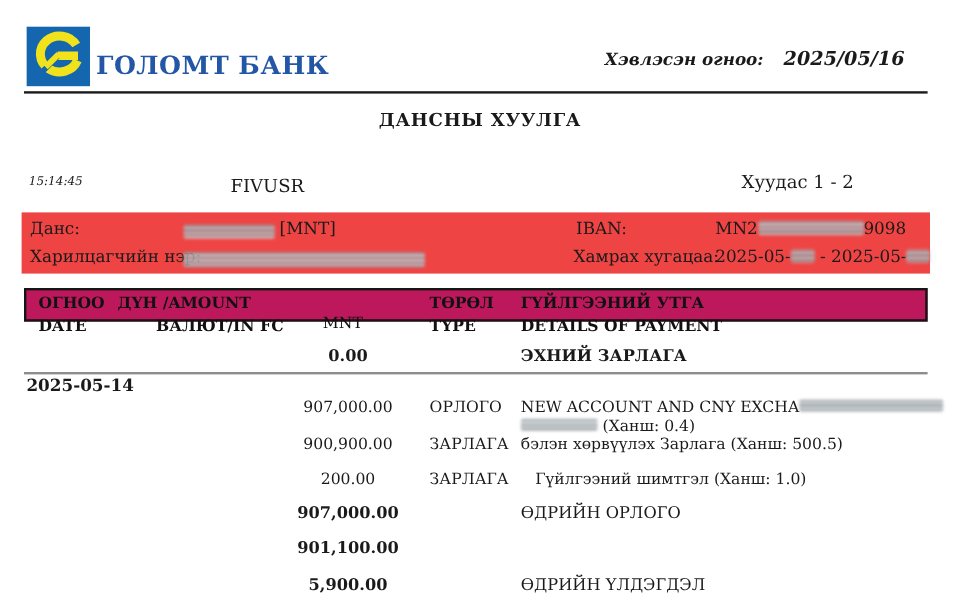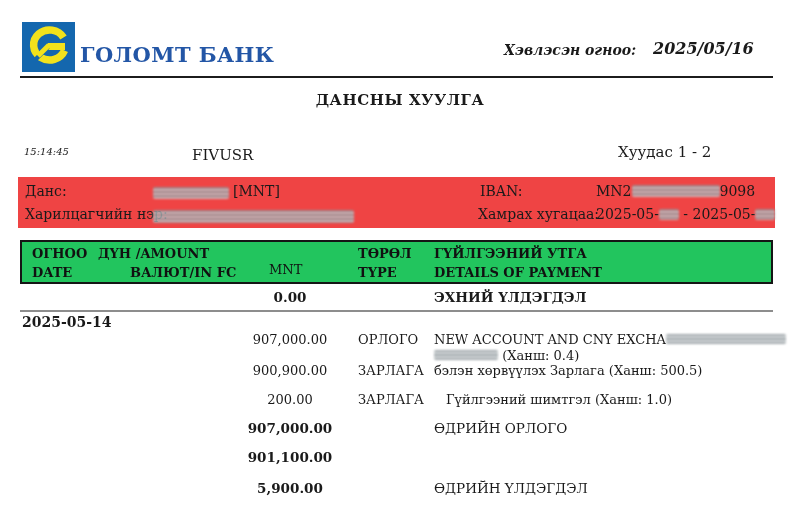--- a/index.html
+++ b/index.html
@@ -37,21 +37,21 @@
     background:repeating-linear-gradient(180deg,#8f979b 0 2px,#c7cdd0 2px 4px);
     filter:blur(1.3px);opacity:.8;
   }
   .red-account{position:absolute;left:135px;top:10px;width:76px;}
   .red-name{position:absolute;left:135px;top:33px;width:201px;height:13px;}
   .red-iban{width:88px;}
   .red-day{width:20px;height:11px;}
   .red-details1{width:120px;height:10px;vertical-align:0;}
   .red-details2{width:64px;height:10px;vertical-align:0;}
   
-  .table-header{position:absolute;left:20px;top:240px;width:753px;height:44px;background:#22c55e;
+  .table-header{position:absolute;left:20px;top:240px;width:753px;height:28px;background:#be185d;
     border:2px solid #151515;box-sizing:border-box;}
   .table-header .abs{font-size:13px;font-weight:bold;color:#111;}
   .th-date-1{left:10px;top:4px;}   .th-date-2{left:10px;top:23px;}
   .th-amt-1{left:76px;top:4px;}    .th-amt-2{left:108px;top:23px;}
   .th-mnt{left:247px;top:20px;font-weight:normal !important;}
   .th-type-1{left:336px;top:4px;}  .th-type-2{left:336px;top:23px;}
   .th-det-1{left:412px;top:4px;}   .th-det-2{left:412px;top:23px;}
   
   .amt-col{left:230px;width:120px;text-align:center;}
   .row-open-amt{top:289px;font-weight:bold;font-size:13.5px;}
@@ -113,21 +113,21 @@
     <div class="abs th-amt-1">ДҮН /AMOUNT</div>
     <div class="abs th-amt-2">ВАЛЮТ/IN FC</div>
     <div class="abs th-mnt">MNT</div>
     <div class="abs th-type-1">ТӨРӨЛ</div>
     <div class="abs th-type-2">TYPE</div>
     <div class="abs th-det-1">ГҮЙЛГЭЭНИЙ УТГА</div>
     <div class="abs th-det-2">DETAILS OF PAYMENT</div>
   </section>
 
   <div class="abs amt-col row-open-amt">0.00</div>
-  <div class="abs row-open-label">ЭХНИЙ ҮЛДЭГДЭЛ</div>
+  <div class="abs row-open-label">ЭХНИЙ ЗАРЛАГА</div>
   <div class="abs rule-gray"></div>
 
   <div class="abs txn-date">2025-05-14</div>
 
   <div class="abs txn amt-col r1-amt">907,000.00</div>
   <div class="abs txn r1-type">ОРЛОГО</div>
   <div class="abs txn r1-det"><span>NEW ACCOUNT AND CNY EXCHA</span><span class="redacted red-details1"></span></div>
   <div class="abs txn r1-det2"><span class="redacted red-details2"></span> <span>(Ханш: 0.4)</span></div>
 
   <div class="abs txn amt-col r2-amt">900,900.00</div>

